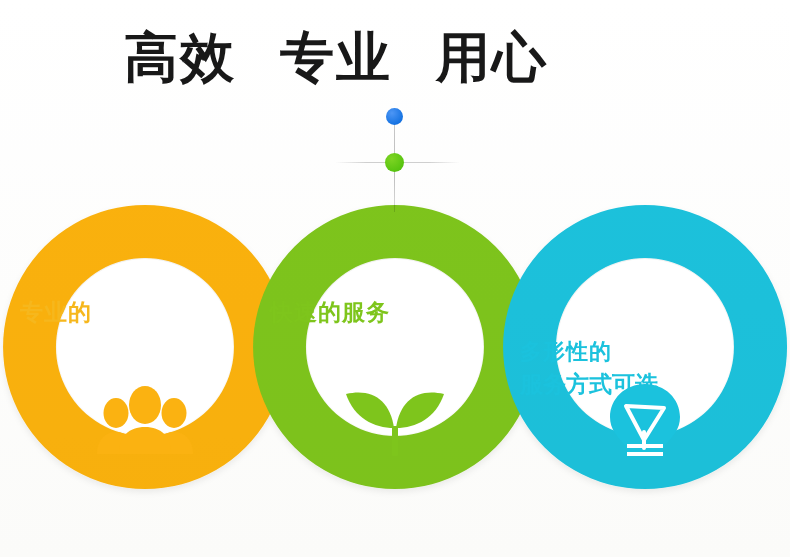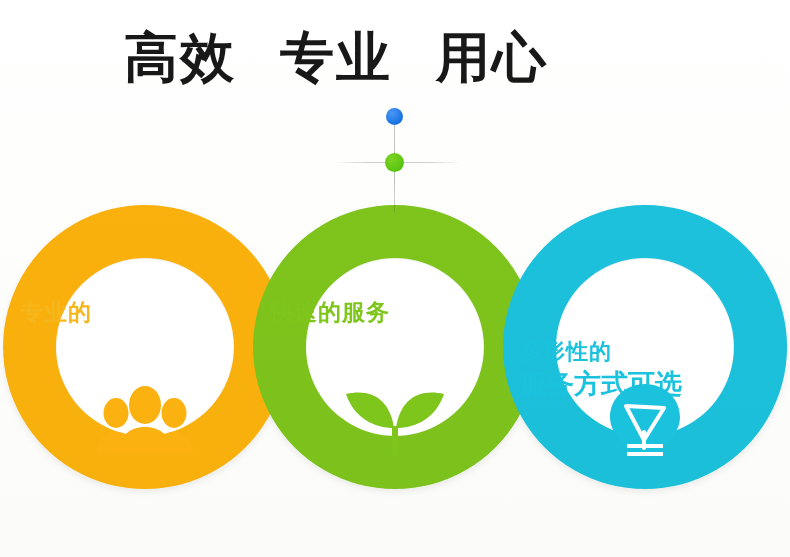--- a/index.html
+++ b/index.html
@@ -109,21 +109,21 @@
     line-height: 32px;
     letter-spacing: 1px;
     font-family: Liberation Sans, sans-serif;
     pointer-events: none;
   }
   .circle-label .ln { display: block; white-space: nowrap; }
 
   #label-left   { left: 20px;  top: 296px; color: #f6b71d; }
   #label-mid    { left: 270px; top: 296px; color: #7ec51c; }
   #label-right  { left: 520px; top: 296px; color: #1bc2dd; font-size: 22px; margin-top: 40px; }
-  #label-right .ln.wide { font-size: 27px; letter-spacing: 0px; }
+  #label-right .ln.wide { font-size: 23px; letter-spacing: 0px; }
 
   
   .icon-box {
     position: absolute;
     pointer-events: none;
   }
   #icon-people { left: 95px;  top: 386px; width: 100px; height: 68px; }
   #icon-sprout { left: 342px; top: 382px; width: 106px; height: 76px; }
   #icon-bulb   { left: 598px; top: 382px; width: 94px;  height: 80px; }
 </style>

